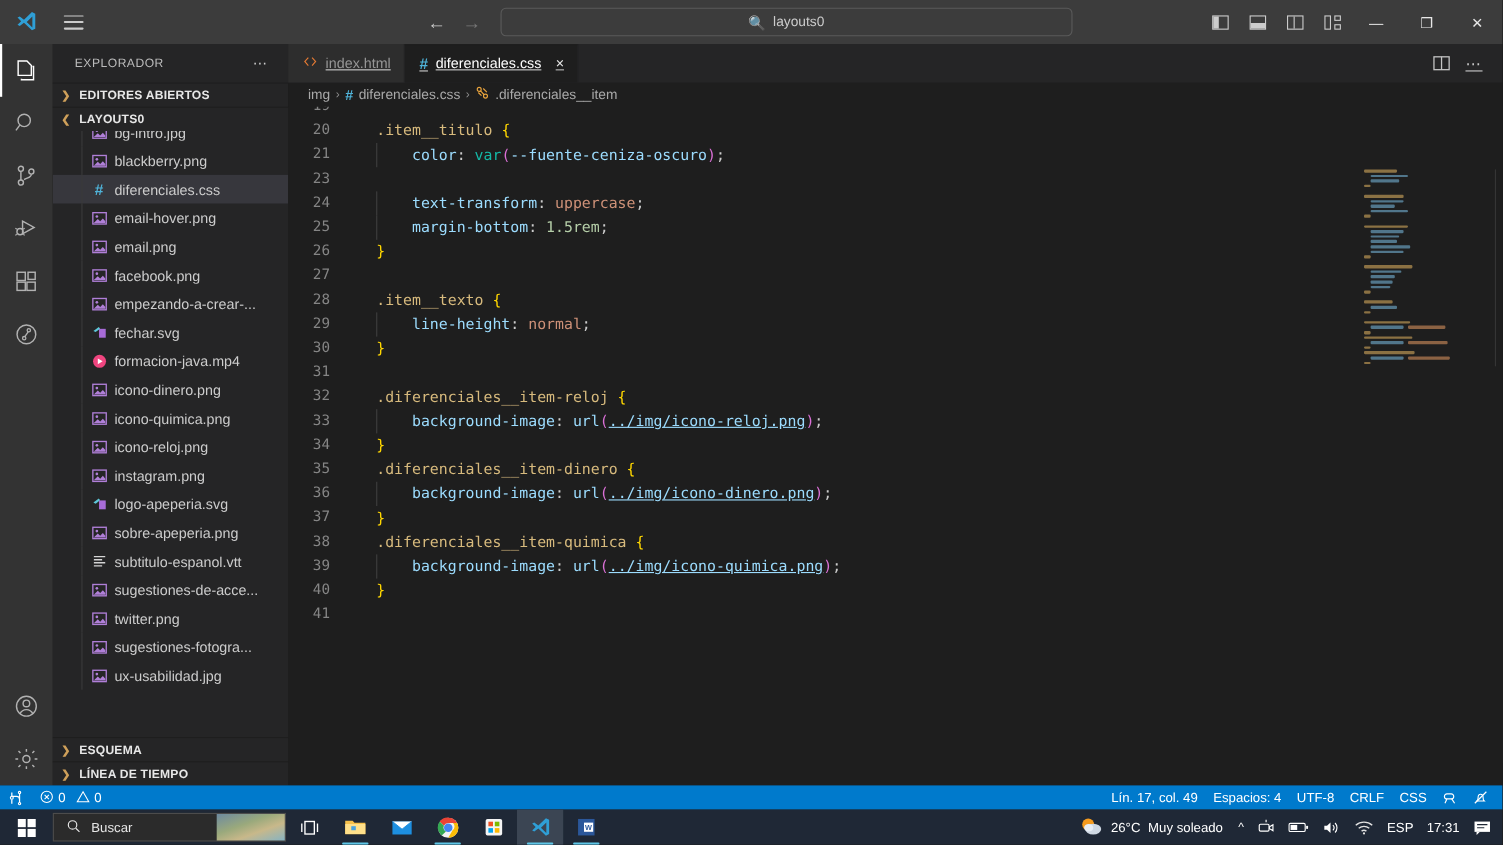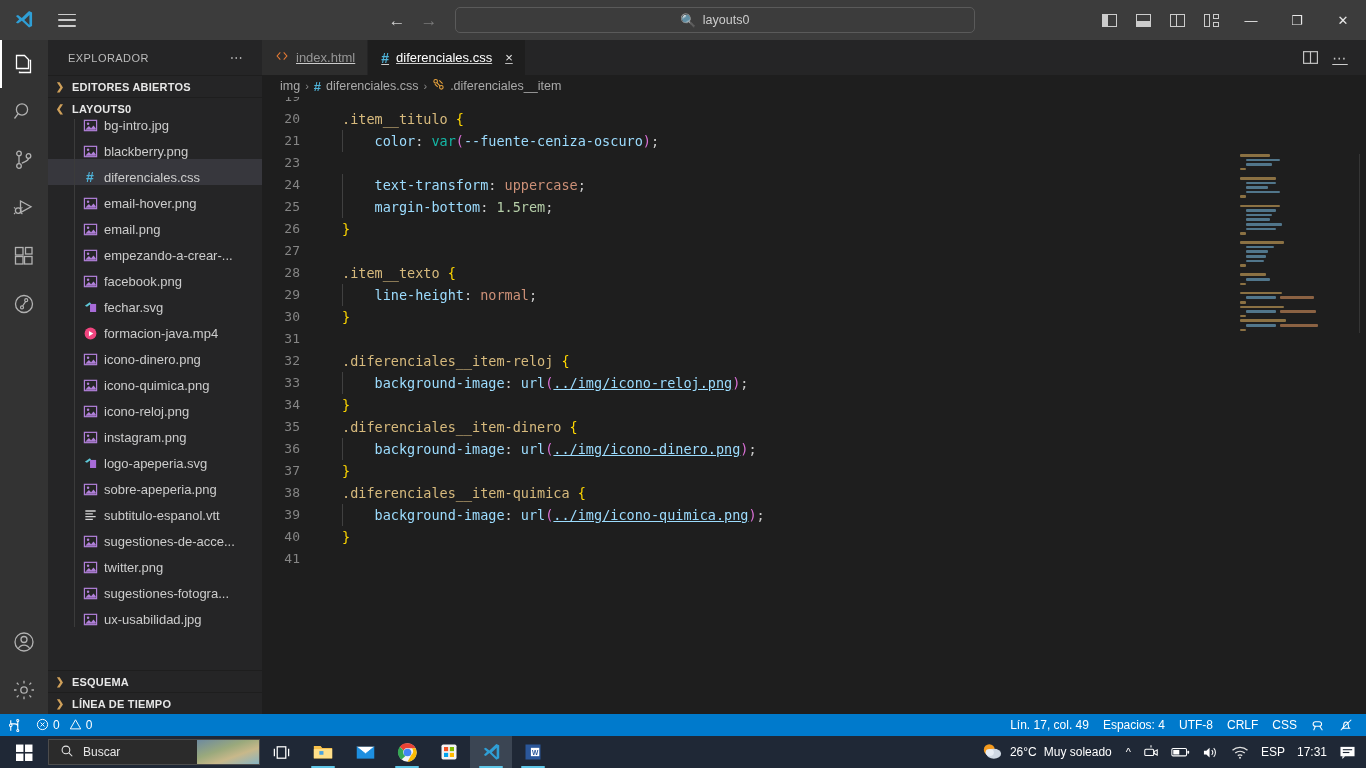--- a/index.html
+++ b/index.html
@@ -64,21 +64,21 @@
   }
   .sb-title{ height:35px; display:flex; align-items:center; justify-content:space-between;
     padding:0 18px 0 20px; font-size:11px; letter-spacing:.45px; color:#bbbbbb; }
   .sb-dots{ letter-spacing:1.2px; font-size:13px; cursor:pointer; color:#cccccc;}
   .sect-head{ height:22px; display:flex; align-items:center; gap:4px; padding-left:4px;
     font-size:11px; font-weight:bold; color:#e7e7e7; cursor:pointer; letter-spacing:.2px;
     border-top:1px solid #1e1e1e;}
   .chev{ width:16px; text-align:center; color:#cfa05a; font-size:10px; display:inline-block;}
   .chev.closed{ transform:none; }
   .filelist{ flex:1; overflow:hidden; position:relative; }
-  .frow{ height:26px; display:flex; align-items:flex-end; gap:6px; padding-left:34px;
+  .frow{ height:26px; display:flex; align-items:center; gap:6px; padding-left:34px;
     font-size:13px; color:#cccccc; cursor:pointer; white-space:nowrap; position:relative;}
   .frow:before{content:"";position:absolute;left:26px;top:0;bottom:0;width:1px;background:#3b3b3b;}
   .frow.sel{ background:#37373d; }
   .frow .fname{ overflow:hidden; text-overflow:ellipsis; }
   .fico{ width:16px;height:16px;flex:0 0 16px;display:flex;align-items:center;justify-content:center;}
   .sb-bottom .sect-head{ border-top:1px solid #1e1e1e; }
 
   
   .editor{ position:absolute; left:262px; top:40px; width:1104px; height:674px; background:#1e1e1e;}
   .tabsrow{ height:35px; background:#252526; display:flex; align-items:stretch; position:relative;text-decoration:underline;}
@@ -312,31 +312,31 @@
           <span class="fname">email.png</span>
         </div>
         <div class="frow">
           <span class="fico">
             <svg width="15" height="15" viewBox="0 0 16 16">
               <rect x="1.5" y="2.5" width="13" height="11" fill="none" stroke="#b07fd8" stroke-width="1.3"></rect>
               <circle cx="5.4" cy="6.2" r="1.3" fill="#b07fd8"></circle>
               <path d="M2.4 12.4 6.3 8.6l2.3 2.2 2.6-2.7 2.4 2.7v1.6z" fill="#b07fd8"></path>
             </svg>
           </span>
+          <span class="fname">facebook.png</span>
+        </div>
+        <div class="frow">
+          <span class="fico">
+            <svg width="15" height="15" viewBox="0 0 16 16">
+              <rect x="1.5" y="2.5" width="13" height="11" fill="none" stroke="#b07fd8" stroke-width="1.3"></rect>
+              <circle cx="5.4" cy="6.2" r="1.3" fill="#b07fd8"></circle>
+              <path d="M2.4 12.4 6.3 8.6l2.3 2.2 2.6-2.7 2.4 2.7v1.6z" fill="#b07fd8"></path>
+            </svg>
+          </span>
           <span class="fname">empezando-a-crear-...</span>
-        </div>
-        <div class="frow">
-          <span class="fico">
-            <svg width="15" height="15" viewBox="0 0 16 16">
-              <rect x="1.5" y="2.5" width="13" height="11" fill="none" stroke="#b07fd8" stroke-width="1.3"></rect>
-              <circle cx="5.4" cy="6.2" r="1.3" fill="#b07fd8"></circle>
-              <path d="M2.4 12.4 6.3 8.6l2.3 2.2 2.6-2.7 2.4 2.7v1.6z" fill="#b07fd8"></path>
-            </svg>
-          </span>
-          <span class="fname">facebook.png</span>
         </div>
         <div class="frow">
           <span class="fico">
             <svg width="15" height="15" viewBox="0 0 16 16">
               <path fill="#5ec8d8" d="M2 6.2 7.3 2.4 8.6 4 4.2 7.3z"></path>
               <rect x="7.5" y="4.2" width="6.5" height="8.6" fill="#a86cd8"></rect>
             </svg>
           </span>
           <span class="fname">fechar.svg</span>
         </div>

